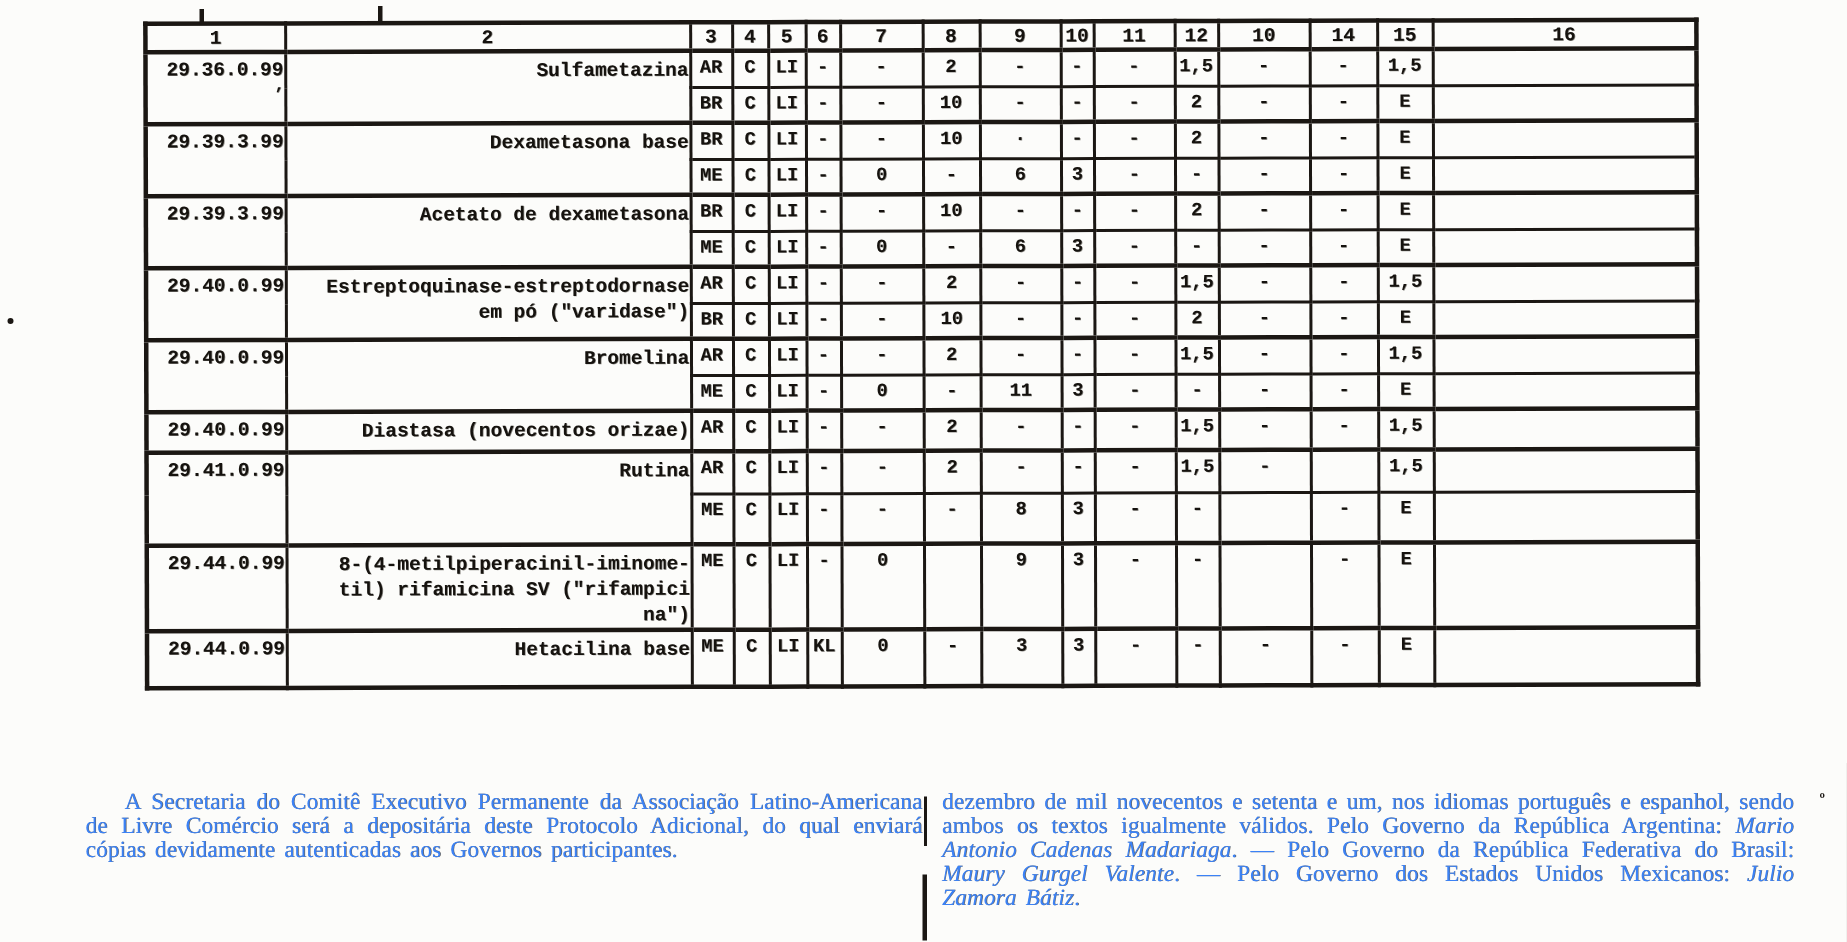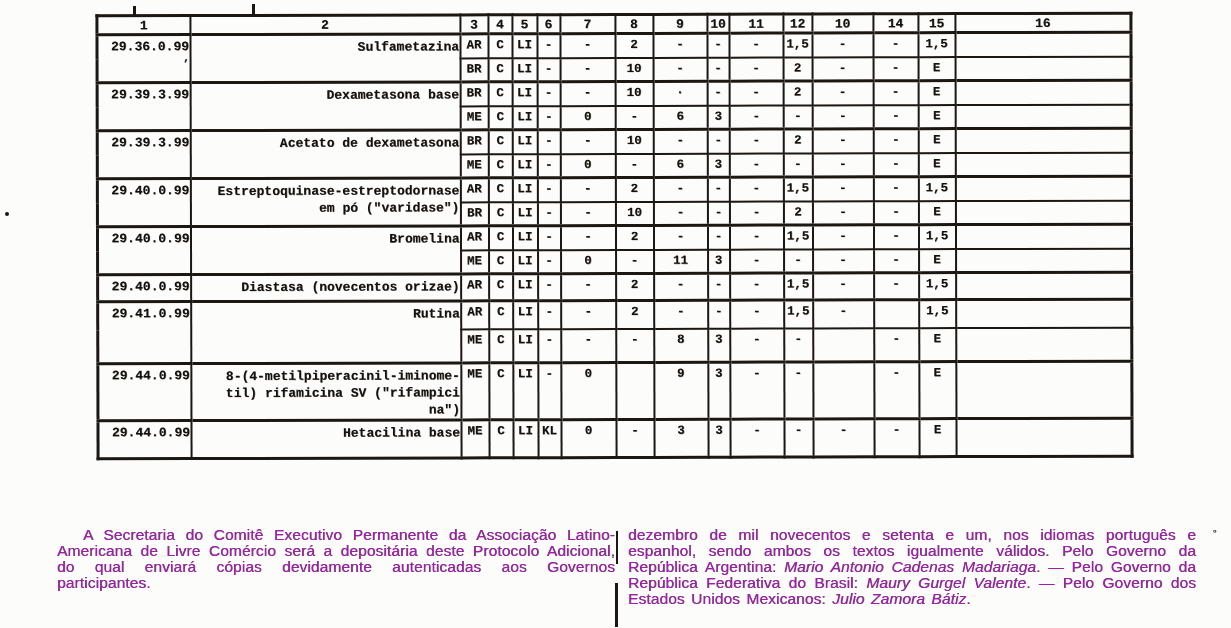--- a/index.html
+++ b/index.html
@@ -12,22 +12,22 @@
   .tariff th,.tariff td{border:2px solid #1b1713;padding:0;overflow:hidden;}
   .tariff thead th{height:16px;text-align:center;font-size:13px;border-bottom:3px solid #1b1713;
         font-weight:700;vertical-align:middle;}
   .tariff tr.group-start td{border-top:3px solid #1b1713;}
   td.code{vertical-align:top;text-align:right;padding:3px 0 0 5px;font-size:13px;white-space:nowrap;}
   td.name{vertical-align:top;text-align:right;padding:3px 0 0 7px;font-size:13px;line-height:17px;}
   .name-line{white-space:nowrap;}
   td.val{text-align:center;font-size:12.5px;white-space:nowrap;vertical-align:top;padding-top:3px;}
   .code-note{font-size:11px;line-height:12px;padding:4px 0 0 6px;font-weight:700;}
   
-  .footer-col{position:absolute;top:527px;font-family:Liberation Sans, sans-serif;
-        font-size:15.5px;line-height:16px;text-align:justify;color:#a21caf;
+  .footer-col{position:absolute;top:527px;font-family:Liberation Serif, serif;
+        font-size:15.5px;line-height:16px;text-align:justify;color:#3b82f6;
         text-shadow:0.4px 0 0 rgba(22,18,12,0.65);word-spacing:2px;letter-spacing:0.1px;}
   .footer-left{left:57px;width:558px;}
   .footer-right{left:628px;width:568px;}
   .footer-col p{margin:0;text-indent:26px;}
   .footer-right p{text-indent:0;}
   .footer-right .sig{font-style:italic;}
   
   .artifact{position:absolute;background:#1b1713;}
   .artifact.glyph{background:none;color:#1b1713;font-weight:700;}
   #tick-1{left:133px;top:6px;width:3px;height:10px;}

